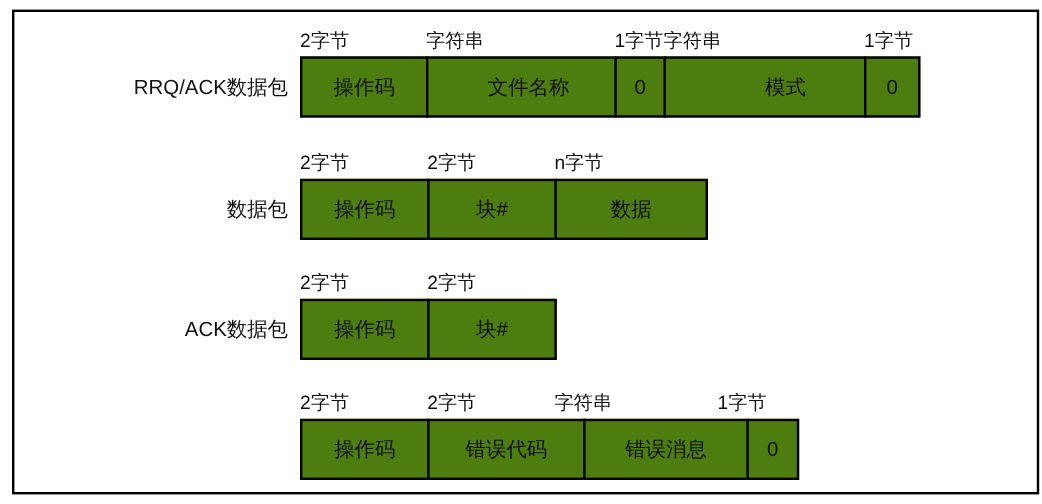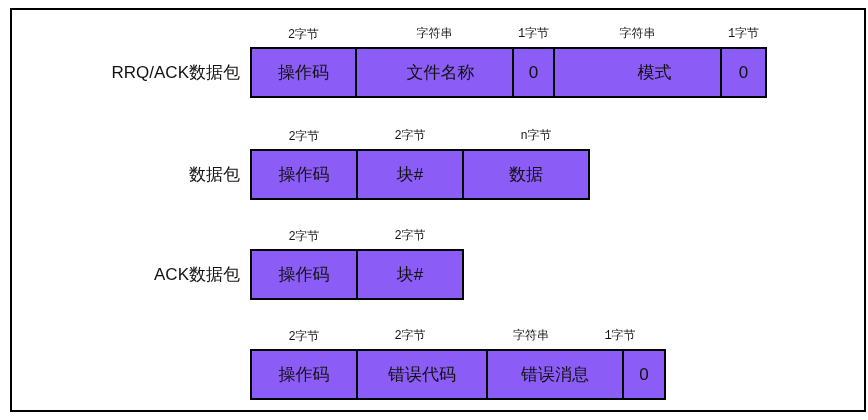--- a/index.html
+++ b/index.html
@@ -37,31 +37,30 @@
     font-size: 17px;
     white-space: nowrap;
   }
   .row-boxes { margin-left: 250px; }
   .size-headers {
     display: flex;
     height: 23px;
     align-items: flex-start;
   }
   .size-header {
-    text-align: center;
-    font-size: 12px;
+    font-size: 16px;
     line-height: 21px;
     white-space: nowrap;
   }
-  .size-header + .size-header { margin-left: -2px; font-family: Liberation Mono, monospace; }
+  .size-header + .size-header { margin-left: -2px; }
   .field-cells { display: flex; }
   .field-cell {
     height: 51px;
     border: 2px solid #000000;
-    background: #8b5cf6;
+    background: #4d7c0f;
     display: flex;
     align-items: center;
     justify-content: center;
     font-size: 17px;
     white-space: nowrap;
   }
   .field-cell + .field-cell { margin-left: -2px; }
 </style>
 </head>
 <body>

